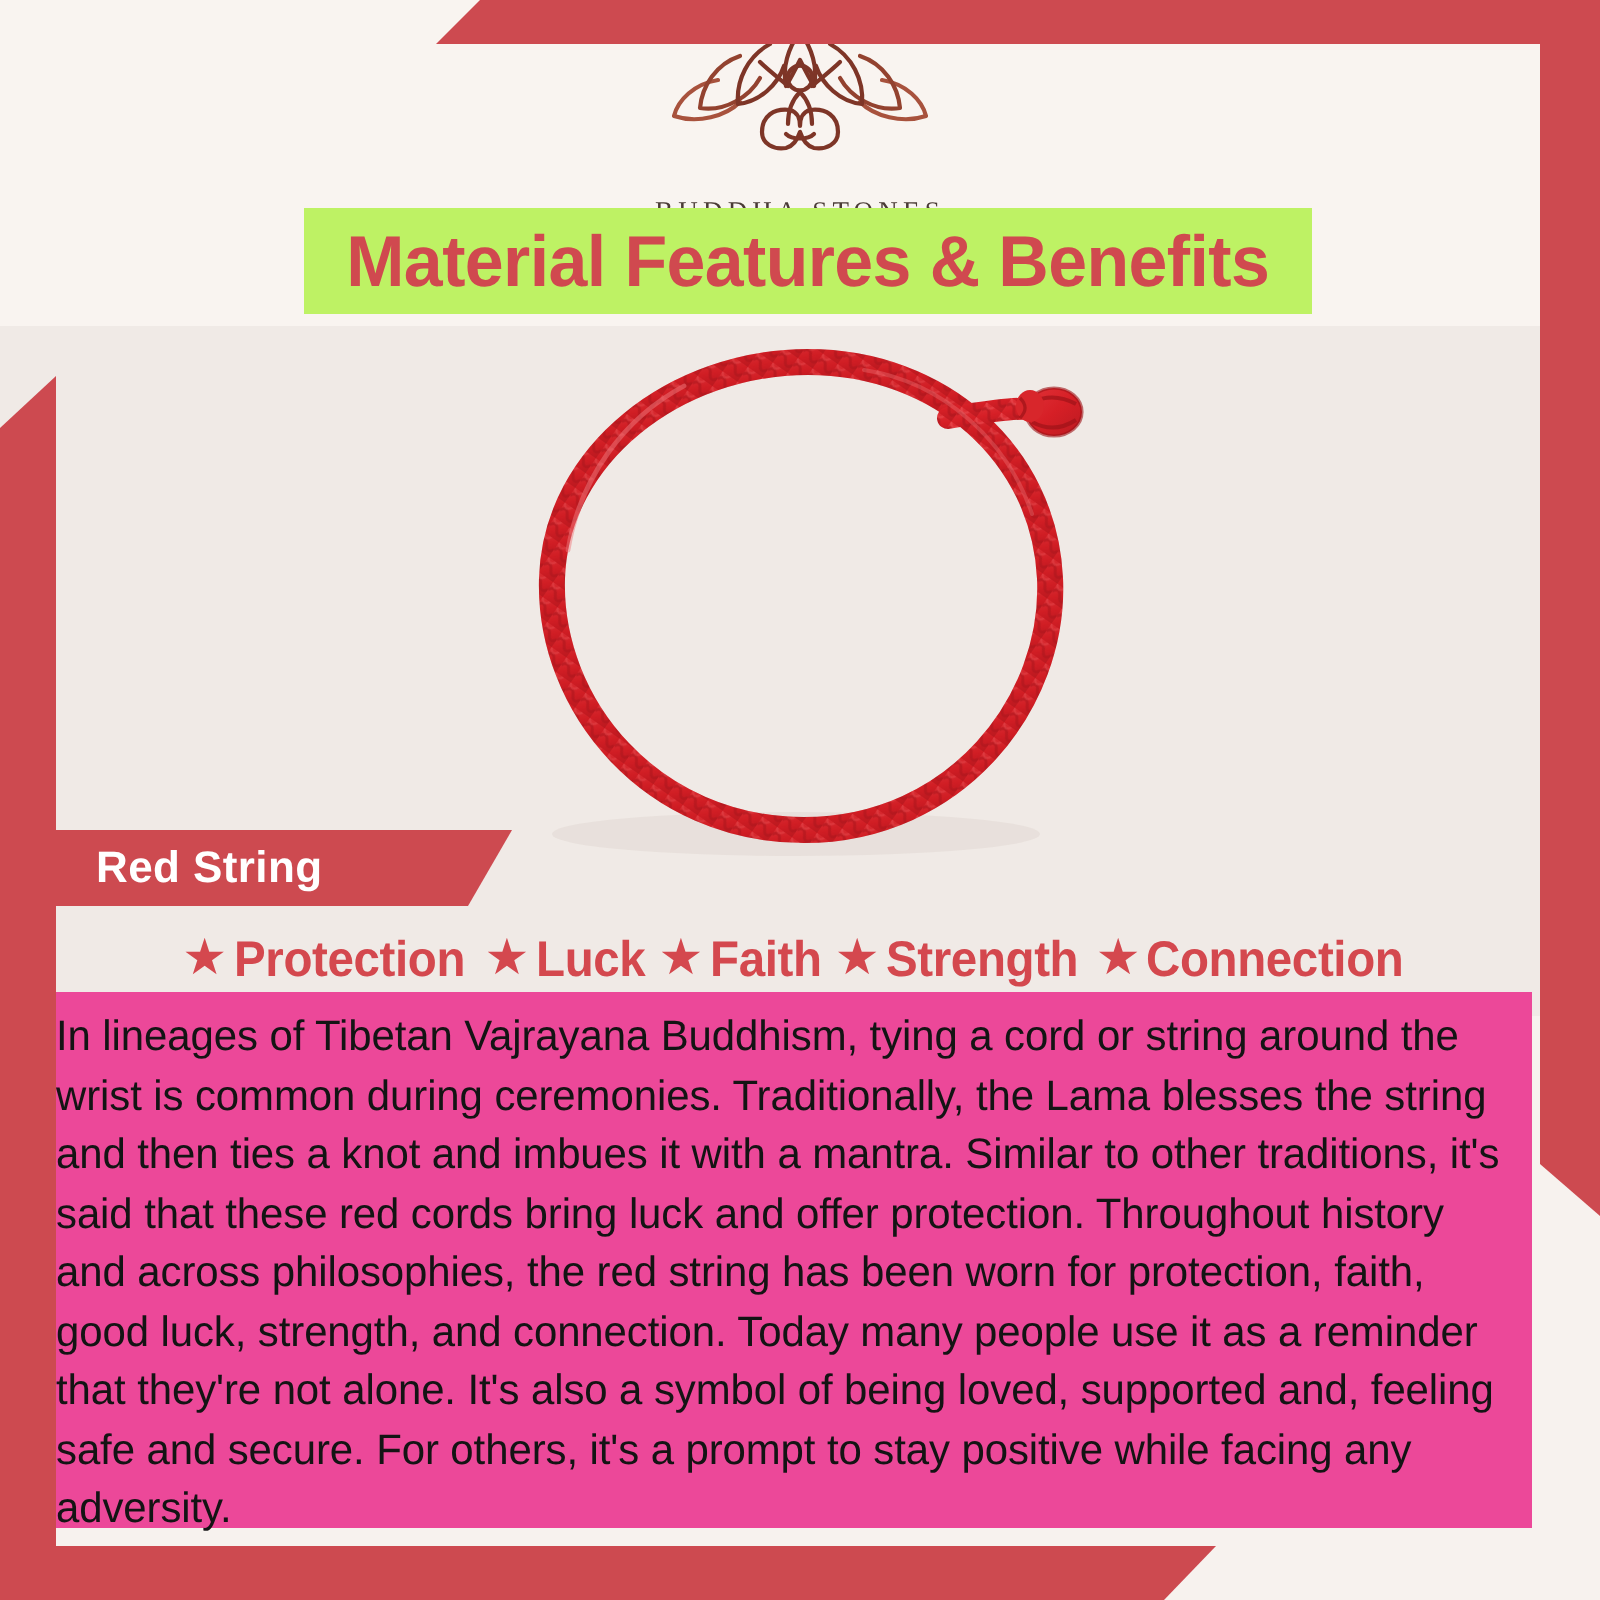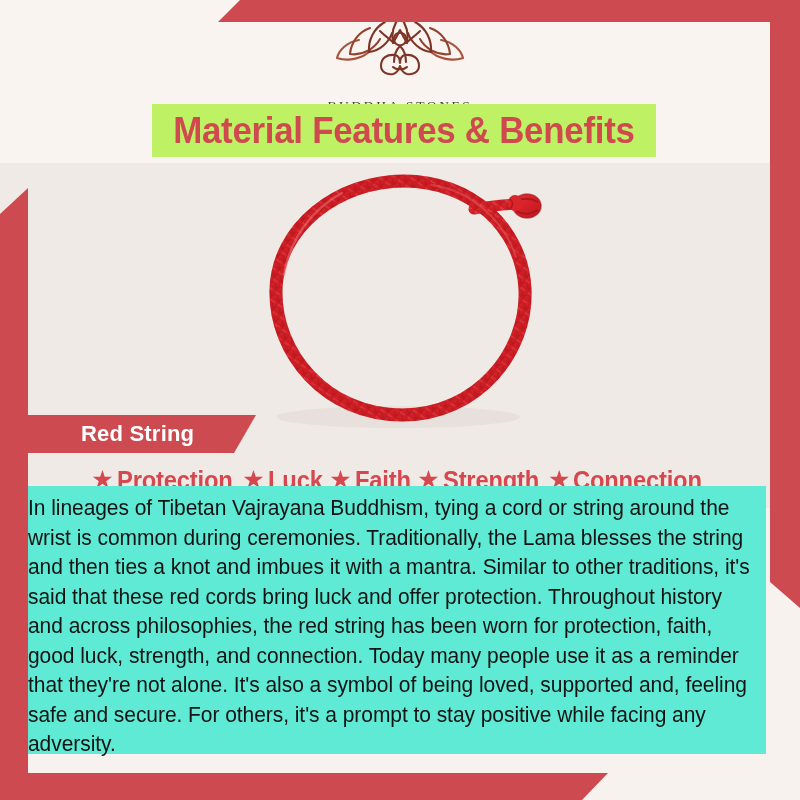--- a/index.html
+++ b/index.html
@@ -137,21 +137,21 @@
     top: 415px;
     left: 28px;
     width: 228px;
     height: 38px;
     background: #cd4a50;
     clip-path: polygon(0 0, 100% 0, calc(100% - 22px) 100%, 0 100%);
     display: flex;
     align-items: center;
   }
   .material-banner-text {
-    margin-left: 53px;
+    margin-left: 20px;
     color: #ffffff;
     font-family: "Liberation Sans Narrow", "Liberation Sans", sans-serif;
     font-size: 22px;
     font-weight: bold;
     letter-spacing: 0.2px;
   }
 
   
   .benefits-row {
     position: absolute;
@@ -182,25 +182,25 @@
     font-weight: bold;
     letter-spacing: -0.2px;
     white-space: nowrap;
     transform: scaleX(0.95);
     transform-origin: left center;
   }
 
   
   .description-panel {
     position: absolute;
-    top: 486px;
+    top: 496px;
     left: 28px;
     width: 738px;
     height: 268px;
-    background: #5eead4;
+    background: #ec4899;
     padding: 8px 4px 0 0;
     box-sizing: border-box;
   }
   .description-text {
     margin: 0;
     font-family: "Liberation Sans Narrow", "Liberation Sans", sans-serif;
     font-size: 21.3px;
     line-height: 29.5px;
     color: #141414;
     letter-spacing: -0.05px;

